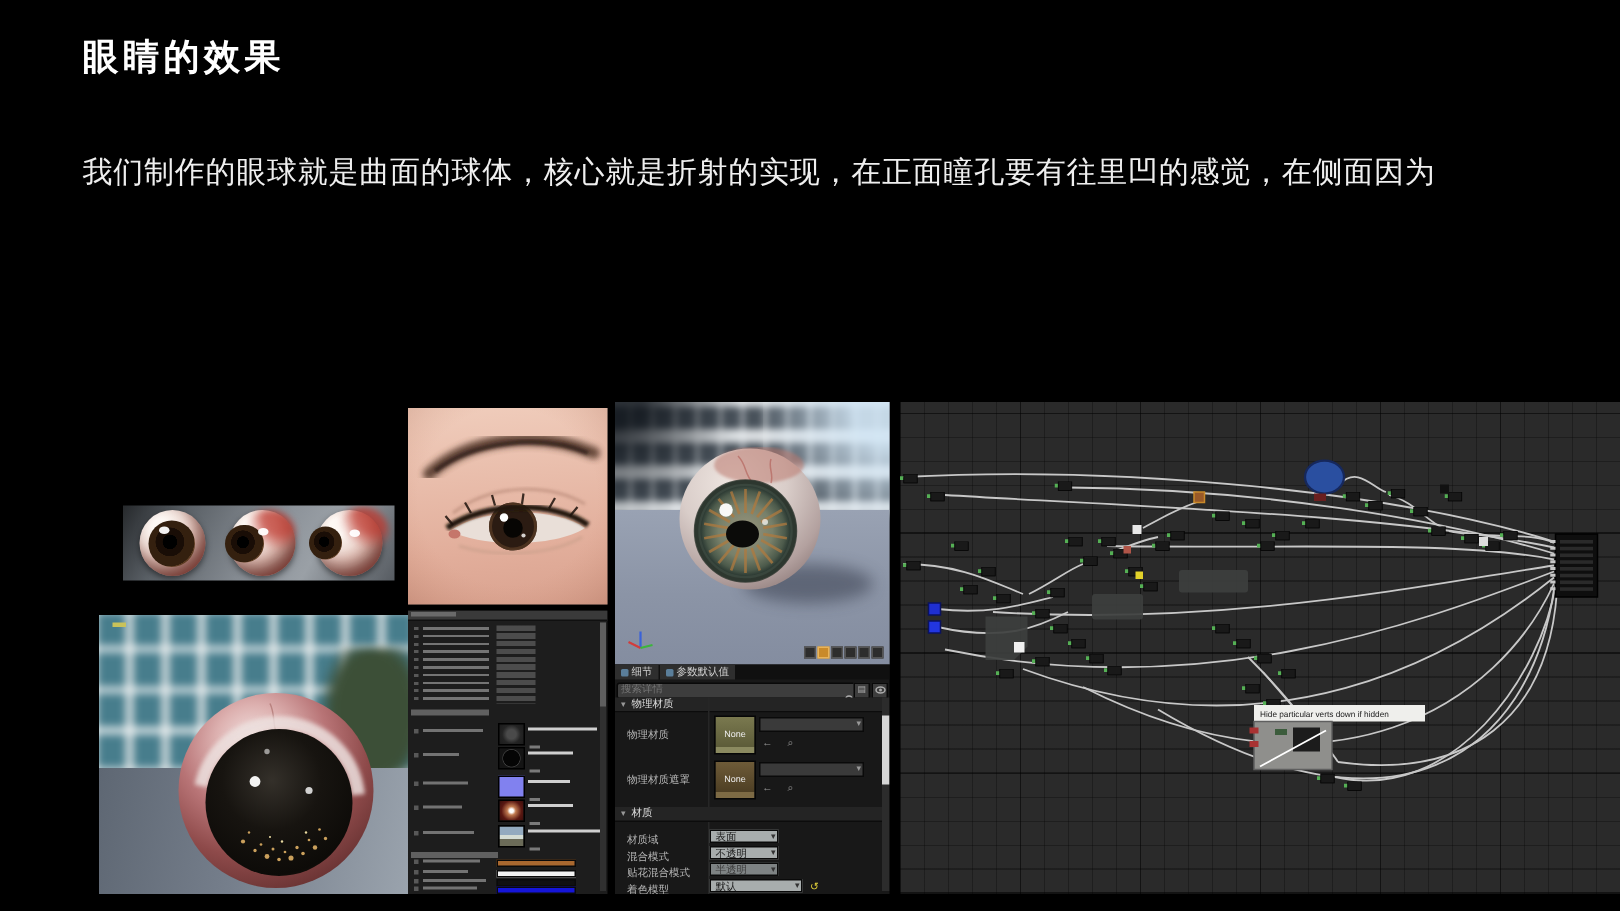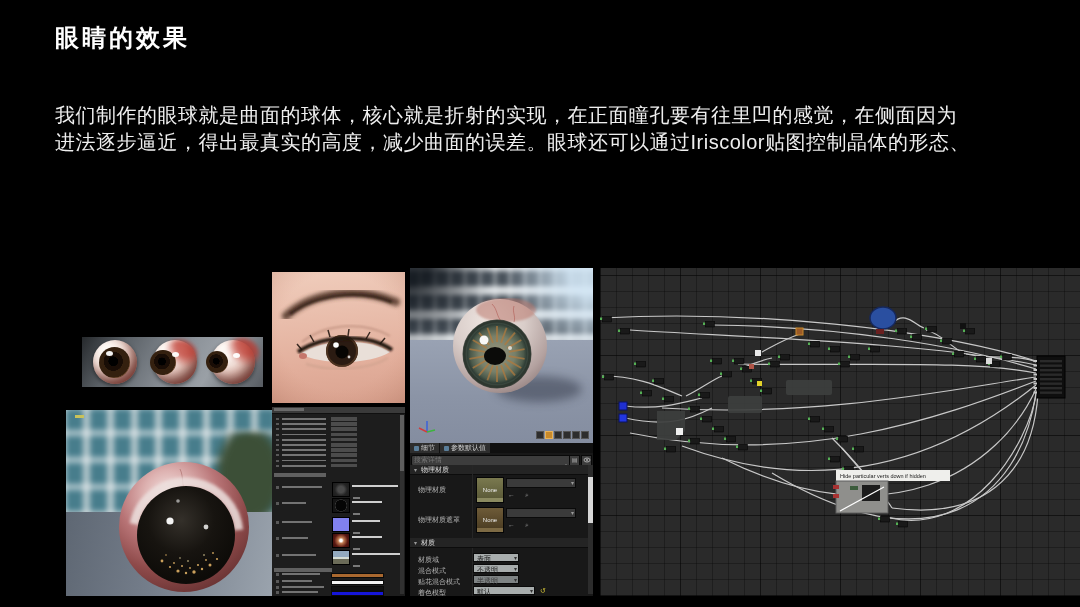--- a/index.html
+++ b/index.html
@@ -118,21 +118,20 @@
 </style>
 </head>
 <body>
 
 <div id="slide">
 
   <div class="title">眼睛的效果</div>
 
   <div class="body-text">
     <div class="bline">我们制作的眼球就是曲面的球体，核心就是折射的实现，在正面瞳孔要有往里凹的感觉，在侧面因为</div>
-    <div class="bline">进法逐步逼近，得出最真实的高度，减少曲面的误差。眼球还可以通过Iriscolor贴图控制晶体的形态、</div>
   </div>
 
   <div id="eyestrip" class="tile">
     <div class="ball" style="left:11px">
       <div class="iris" style="left:13%;top:15%;width:72%;height:72%"></div>
       <div class="spec" style="left:30%;top:26%"></div>
     </div>
     <div class="ball" style="left:71px">
       <div class="redpatch" style="left:20%;top:0;width:80%;height:70%"></div>
       <div class="iris" style="left:-6%;top:22%;width:58%;height:58%"></div>

